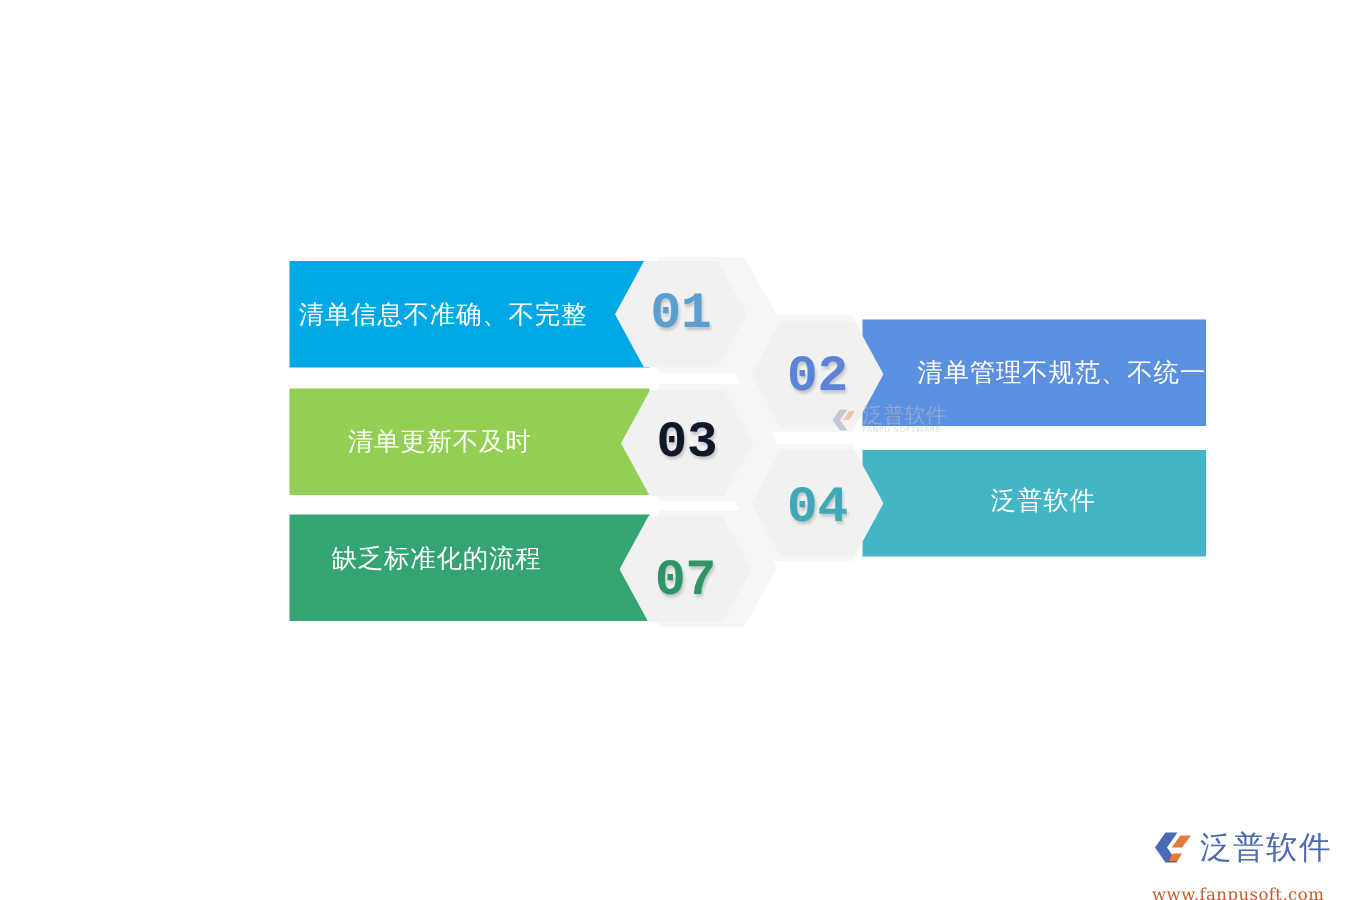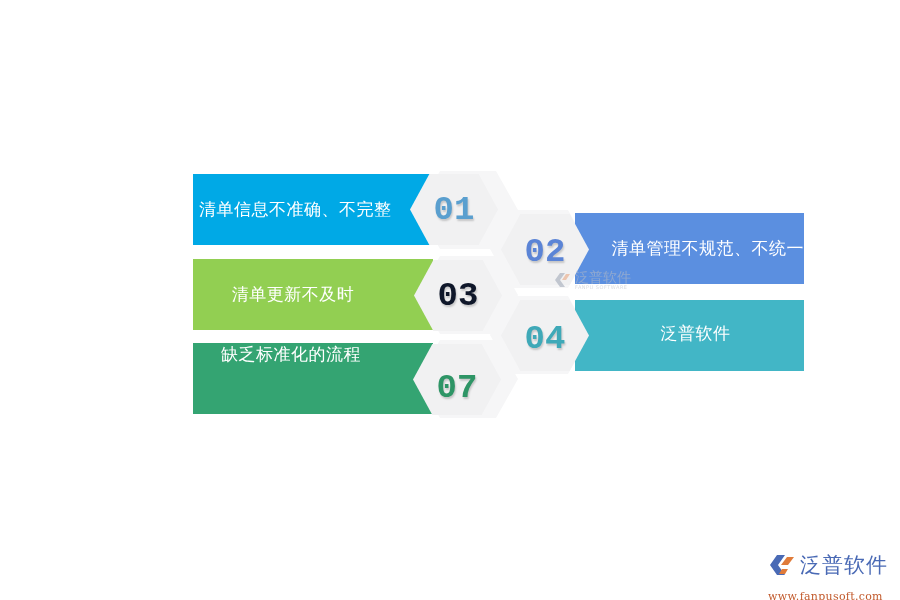--- a/index.html
+++ b/index.html
@@ -58,21 +58,21 @@
   <span>01</span>
 </div>
 
 <div class="bar left" style="top:259px; background:#92cf52; justify-content:center; padding-right:40px; box-sizing:border-box;">
   <span class="txt">清单更新不及时</span>
 </div>
 <div class="hex" style="left:414px; top:260px; color:#0f172a;">
   <span>03</span>
 </div>
 
-<div class="bar left" style="top:343px; background:#34a472; align-items:flex-start; justify-content:center; padding-right:44px; box-sizing:border-box;">
+<div class="bar left" style="top:343px; background:#34a472; align-items:flex-start; padding-top:18px; justify-content:center; padding-right:44px; box-sizing:border-box;">
   <span class="txt">缺乏标准化的流程</span>
 </div>
 <div class="hex" style="left:413px; top:344px; color:#2e9566; padding-top:16px; box-sizing:border-box;">
   <span>07</span>
 </div>
 
 <div class="bar right" style="top:213px; background:#5b8fe0; justify-content:flex-end; padding-left:18px; box-sizing:border-box;">
   <span class="txt">清单管理不规范、不统一</span>
 </div>
 <div class="hex" style="left:501px; top:214px; color:#5b84d6; padding-top:4px; box-sizing:border-box;">

